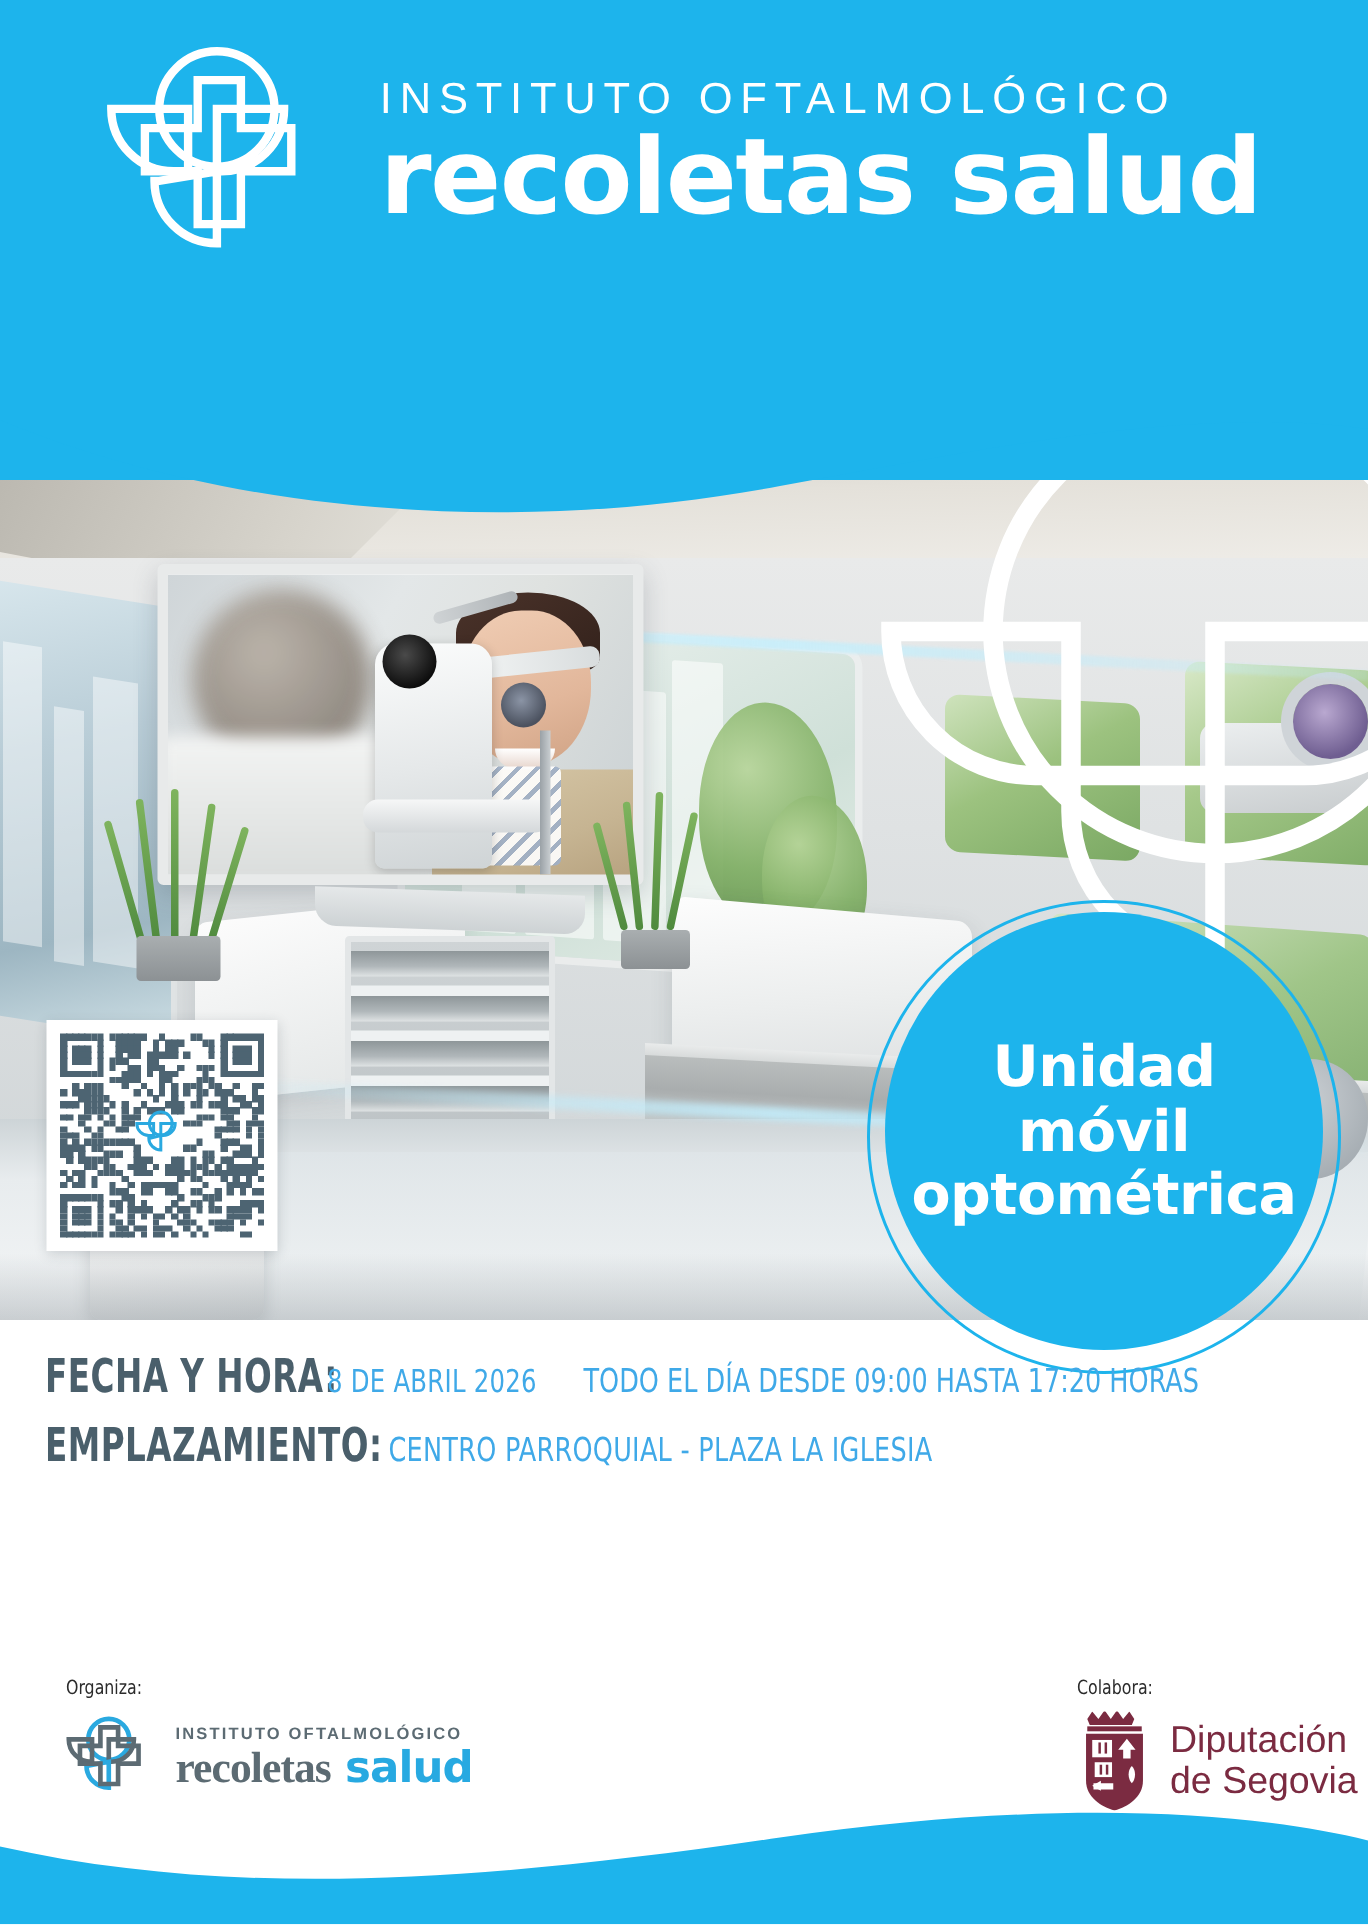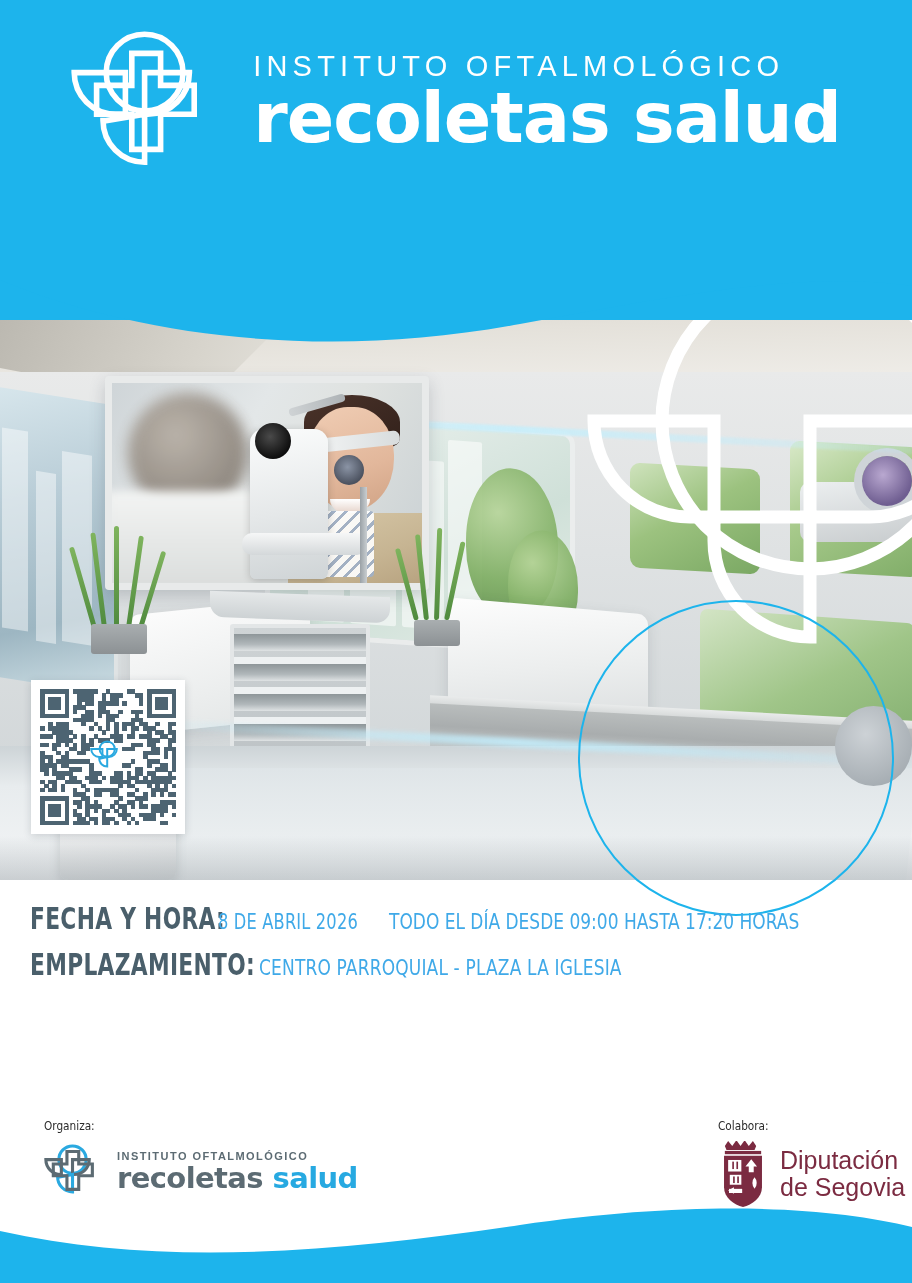--- a/index.html
+++ b/index.html
@@ -230,21 +230,21 @@
     font-family:"DejaVu Sans Condensed","DejaVu Sans",sans-serif;transform:scaleX(.9);
     transform-origin:left center;}
   .foot-right .foot-cap{text-align:left;}
   .foot-logo{display:flex;align-items:center;gap:11px;}
   .foot-mark{width:62px;height:62px;flex:0 0 auto;}
   .foot-words{display:flex;flex-direction:column;align-items:flex-start;line-height:1;}
   .foot-l1{font-size:11px;letter-spacing:1.45px;color:#5c6b73;font-weight:700;
     font-family:"Liberation Sans",sans-serif;margin-bottom:2px;white-space:nowrap;}
   .foot-l2{font-size:29px;font-weight:700;letter-spacing:-0.6px;
     font-family:"DejaVu Sans",sans-serif;white-space:nowrap;}
-  .foot-l2 .g{color:#5c6b73;}
+  .foot-l2 .g{color:#5c6b73;font-family:Liberation Serif, serif;}
   .foot-l2 .b{color:#27a9e1;}
   .dip-logo{display:flex;align-items:center;gap:12px;}
   .dip-shield{width:50px;height:66px;flex:0 0 auto;}
   .dip-words{color:#7b2b41;font-size:25px;line-height:1.1;white-space:nowrap;
     font-family:"Liberation Sans",sans-serif;}
   .wave-bottom{position:absolute;left:0;bottom:0;width:912px;height:82px;z-index:9;}
 </style>
 </head>
 <body>
 
@@ -879,20 +879,23 @@
       <g fill="none" stroke="#2aa9e0" stroke-width="5">
         <circle cx="48" cy="30" r="19"></circle>
         <path d="M48 30 h24 a20 20 0 0 1 -20 20 h-4 z"></path>
         <path d="M48 50 v24 a20 20 0 0 1 -20 -20 h4 z"></path>
         <path d="M28 50 h-8 a20 20 0 0 1 -20 -20 h28 z" transform="translate(8,0)"></path>
       </g>
     </svg>
   </div>
 
   <div class="badge-ring"></div>
+  <div class="badge">
+    <div class="badge-text">Unidad móvil optométrica</div>
+  </div>
 
   <div class="header-band">
     <svg viewBox="0 0 912 110" preserveAspectRatio="none">
       <path d="M0 24 C 150 96, 330 116, 520 82 C 700 50, 820 18, 912 34 L912 110 L0 110 Z" fill="#ffffff" opacity="0"></path>
       <path d="M0 30 C 140 104, 340 118, 540 80 C 720 46, 830 22, 912 40 L912 110 L0 110 Z" fill="none"></path>
     </svg>
   </div>
   <svg style="position:absolute;left:0;top:276px;width:912px;height:74px;z-index:6;" viewBox="0 0 912 74" preserveAspectRatio="none">
     <path d="M0 0 L912 0 L912 10 C 800 -6, 660 22, 520 48 C 340 82, 150 66, 0 4 Z" fill="#1db4ec"></path>
   </svg>

